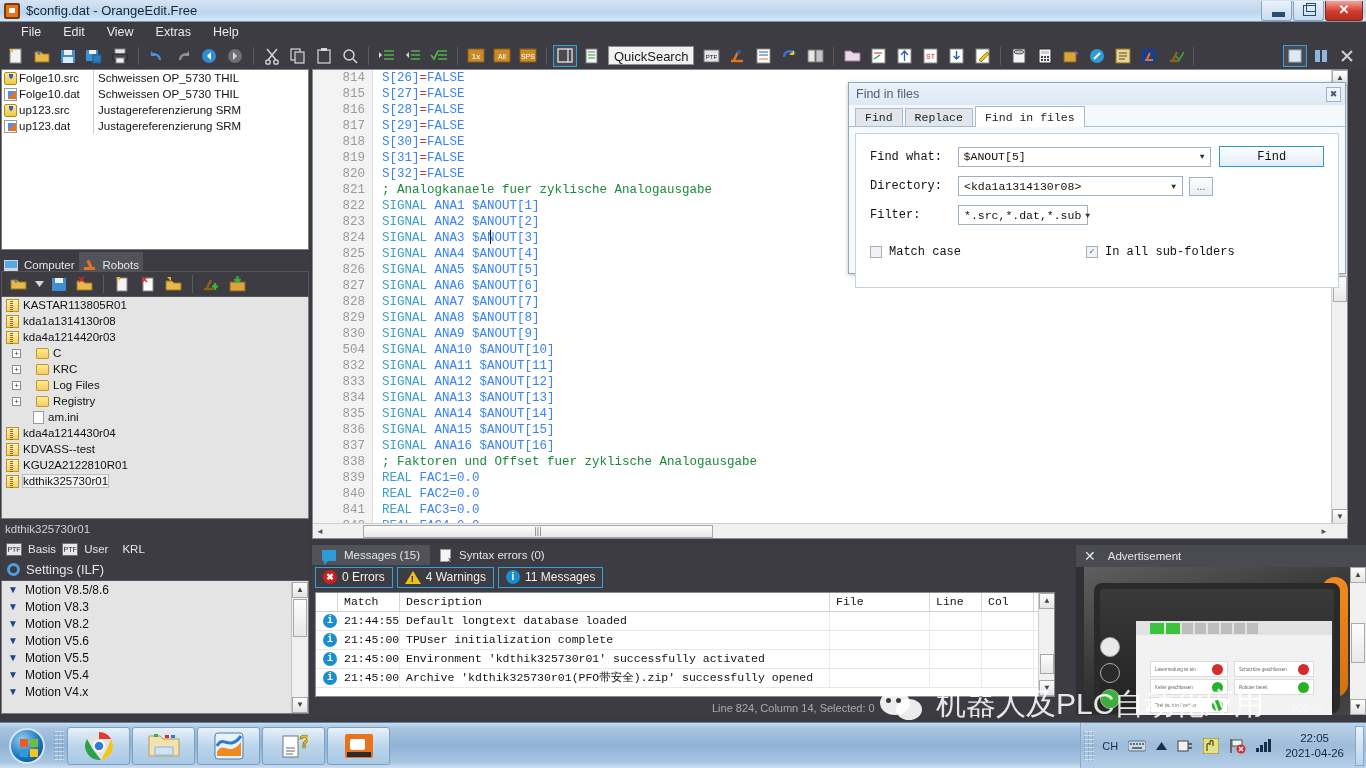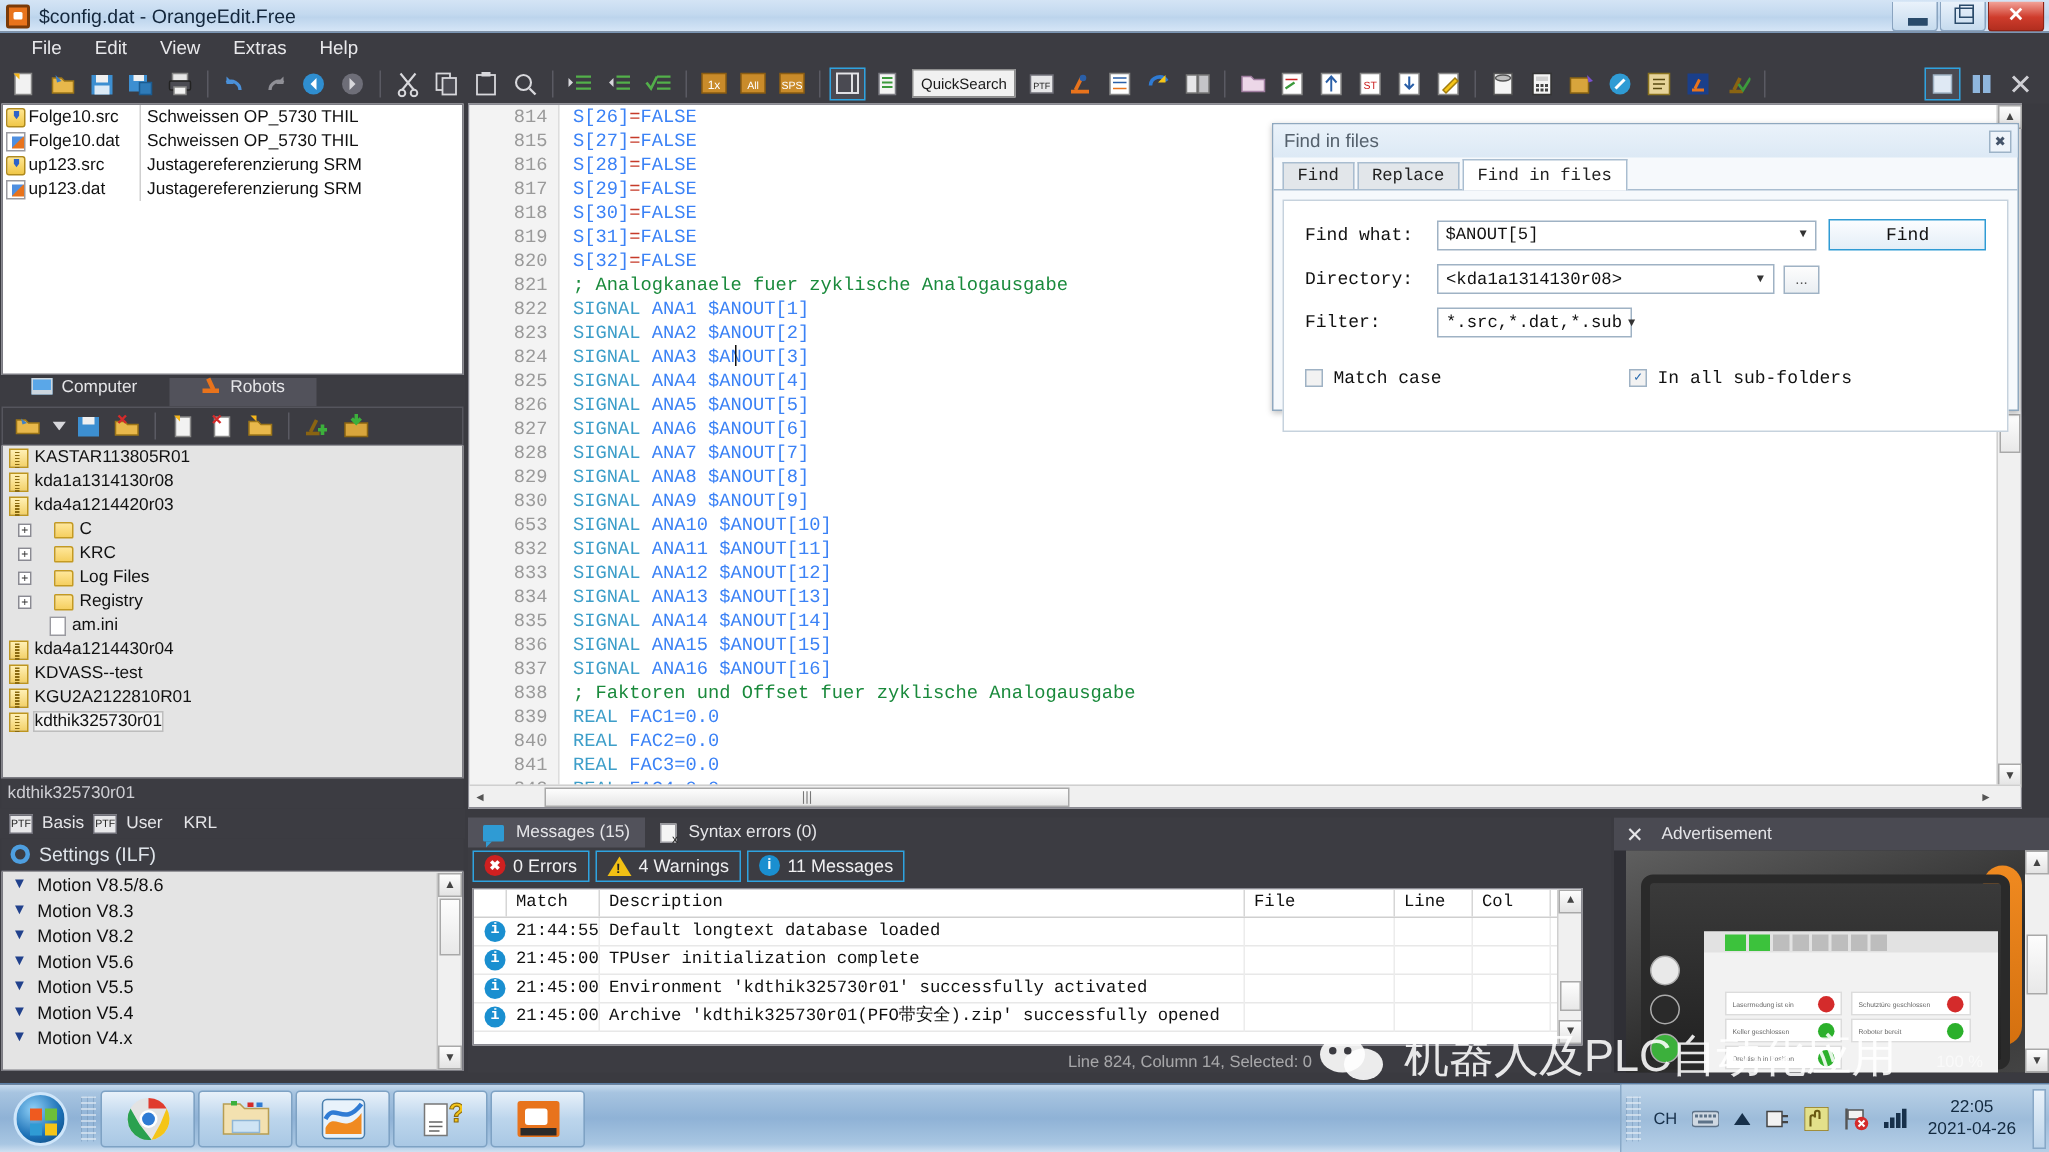--- a/index.html
+++ b/index.html
@@ -65,21 +65,21 @@
     position:absolute; left:0; top:42px; width:1366px; height:27px;
     background:#3c3c42; display:flex; align-items:center; padding-left:3px;
   }
   .tb{ width:24px;height:22px; margin:0 1px; position:relative; flex:none;
        display:flex; align-items:center; justify-content:center;
        font-size:13px; color:#22c55e; }
   .tbsep{ width:1px; height:18px; background:#5a5a63; margin:0 5px; flex:none; }
   .tb.sel{ border:1px solid #2ea3e0; background:#4a4a52; }
   .tb svg{ display:block; }
   .qs{
-    background:#f1f1f1; color:#1a1a1a; font-size:10px;
+    background:#f1f1f1; color:#1a1a1a; font-size:13px;
     height:19px; line-height:19px; padding:0 5px; margin:0 4px;
     border:1px solid #8f8f8f; white-space:nowrap; flex:none;
   }
   #tbright{ margin-left:auto; display:flex; align-items:center; padding-right:6px; }
 
   
   #leftcol{ position:absolute; left:0; top:69px; width:310px; height:646px; background:#3a3a40; }
 
   #filelist{
     position:absolute; left:1px; top:0; width:308px; height:181px;
@@ -95,21 +95,21 @@
   .ico-src:after{ content:""; position:absolute; left:4px; top:1px; width:4px;height:6px;
                   background:#2d63c8; clip-path:polygon(0 0,100% 0,100% 55%,100% 55%,50% 100%,0 55%); }
   .ico-dat{ background:#fff; border:1px solid #9a9aa0; }
   .ico-dat:after{ content:""; position:absolute; left:3px;top:2px;width:8px;height:8px;
                   background:linear-gradient(135deg,#4f8fe0 45%,#e8731c 50%); }
 
   #lefttabs{
     position:absolute; left:0; top:183px; width:310px; height:19px;
     background:#3c3c42; display:flex; align-items:flex-end; font-size:11.5px;
   }
-  .ltab{ height:19px; display:flex; align-items:flex-start; gap:6px; padding:0 21px; color:#e5e5e8; }
+  .ltab{ height:19px; display:flex; align-items:flex-end; gap:6px; padding:0 4px; color:#e5e5e8; }
   .ltab.active{ background:#52525b; }
   .mon-ico{ width:14px;height:11px; background:#5aa7e8; border:1px solid #cdd7e0; border-bottom-width:3px;}
   .rob-ico{ width:14px;height:11px; position:relative;}
   .rob-ico:before{content:"";position:absolute;left:1px;top:7px;width:11px;height:3px;background:#e8731c;}
   .rob-ico:after{content:"";position:absolute;left:5px;top:0px;width:3px;height:8px;background:#e8731c;transform:rotate(-25deg);}
 
   #treebar{
     position:absolute; left:1px; top:202px; width:308px; height:26px;
     background:#3c3c42; border:1px solid #55555d; display:flex; align-items:center; padding-left:4px;
   }
@@ -871,21 +871,21 @@
       <div class="ln">821</div>
       <div class="ln">822</div>
       <div class="ln">823</div>
       <div class="ln">824</div>
       <div class="ln">825</div>
       <div class="ln">826</div>
       <div class="ln">827</div>
       <div class="ln">828</div>
       <div class="ln">829</div>
       <div class="ln">830</div>
-      <div class="ln">653</div>
+      <div class="ln">504</div>
       <div class="ln">832</div>
       <div class="ln">833</div>
       <div class="ln">834</div>
       <div class="ln">835</div>
       <div class="ln">836</div>
       <div class="ln">837</div>
       <div class="ln">838</div>
       <div class="ln">839</div>
       <div class="ln">840</div>
       <div class="ln">841</div>

